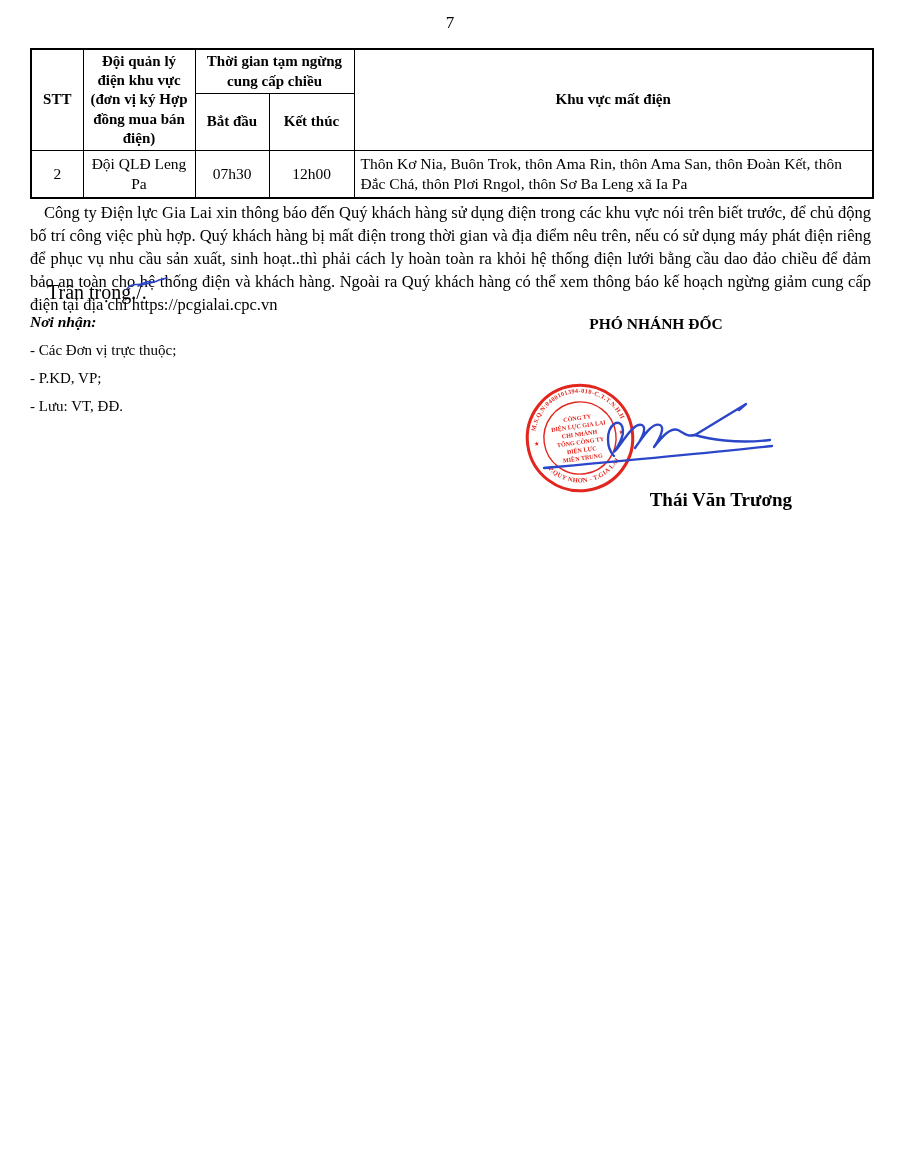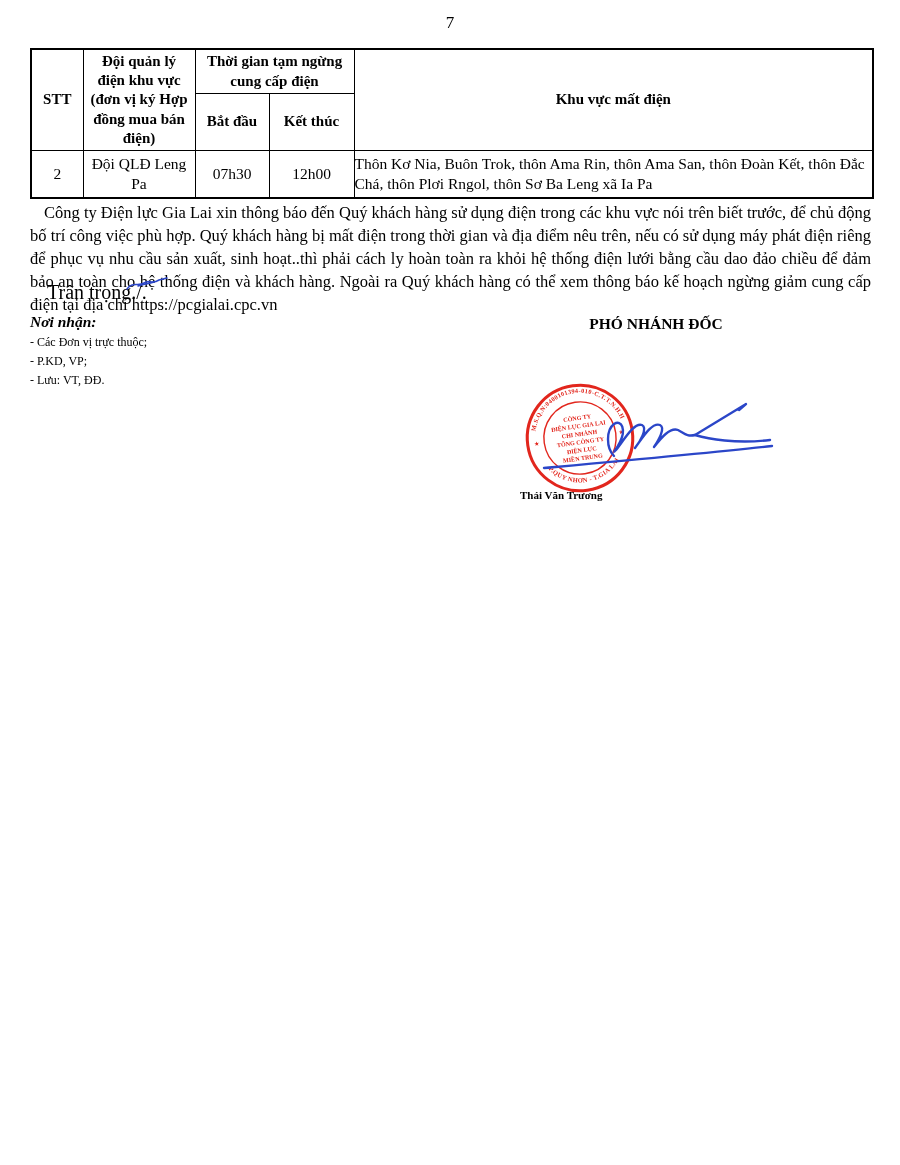--- a/index.html
+++ b/index.html
@@ -19,44 +19,44 @@
     border:2px solid #000;
   }
   .outage-table th, .outage-table td {
     border:1.5px solid #000; padding:2px 5px;
     font-size:15.5px; line-height:1.28;
   }
   .outage-table th {
     font-weight:bold; text-align:center; vertical-align:middle; font-size:15px;
   }
   .outage-table td { text-align:center; vertical-align:middle; }
-  .outage-table td.area-cell { text-align:left; vertical-align:top; padding:3px 0; }
+  .outage-table td.area-cell { text-align:left; vertical-align:top; padding:3px 6px; }
   .row-h1 { height:42px; }
   .row-h2 { height:56px; }
   .row-data { height:46px; }
   .notice-paragraph {
     position:absolute; left:30px; top:201px; width:841px;
     font-size:16.5px; line-height:23px; text-align:justify; text-indent:14px;
   }
   .closing-line {
     position:absolute; left:47px; top:281px; font-size:20px;
   }
   .initials-svg { position:absolute; left:124px; top:275px; }
   .recipients { position:absolute; left:30px; top:313px; }
   .recipients-title { font-weight:bold; font-style:italic; font-size:15.5px; }
-  .recipient-item { font-size:12px; margin-top:4px; }
+  .recipient-item { font-size:15px; margin-top:11px; }
   .sign-block {
     position:absolute; left:520px; top:314px; width:272px;
     text-align:center; font-weight:bold; font-size:15.5px; line-height:20px;
   }
   .stamp-svg { position:absolute; left:523px; top:381px; width:114px; height:114px; }
   .signature-svg { position:absolute; left:540px; top:394px; width:240px; height:80px; }
   .signer-name {
     position:absolute; left:520px; top:489px; width:272px;
-    text-align:left; font-weight:bold; font-size:11px;
+    text-align:right; font-weight:bold; font-size:19px;
   }
   .stamp-ring-text { font-weight:bold; letter-spacing:0.35px; }
   .stamp-center-text { font-weight:bold; }
 </style>
 </head>
 <body>
 
 <div class="page-number">7</div>
 
 <table class="outage-table">
@@ -64,21 +64,21 @@
     <col style="width:52px">
     <col style="width:112px">
     <col style="width:74px">
     <col style="width:85px">
     <col style="width:519px">
   </colgroup>
   <tbody>
       <tr class="row-h1">
     <th rowspan="2">STT</th>
     <th rowspan="2">Đội quản lý điện khu vực (đơn vị ký Hợp đồng mua bán điện)</th>
-    <th colspan="2">Thời gian tạm ngừng cung cấp điện</th>
+    <th colspan="2">Thời gian tạm ngừng cung cấp chiều</th>
     <th rowspan="2">Khu vực mất điện</th>
   </tr>
   <tr class="row-h2">
     <th>Bắt đầu</th>
     <th>Kết thúc</th>
   </tr>
   <tr class="row-data">
     <td>2</td>
     <td>Đội QLĐ Leng Pa</td>
     <td>07h30</td>

